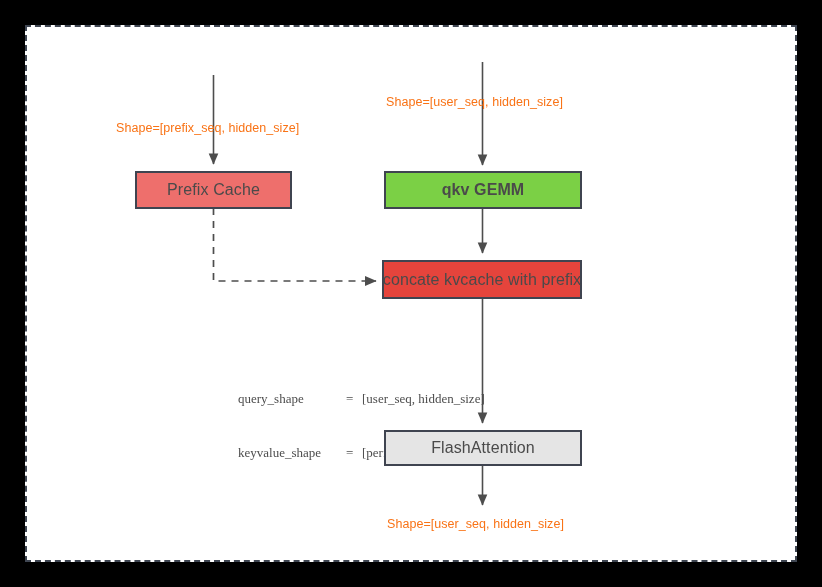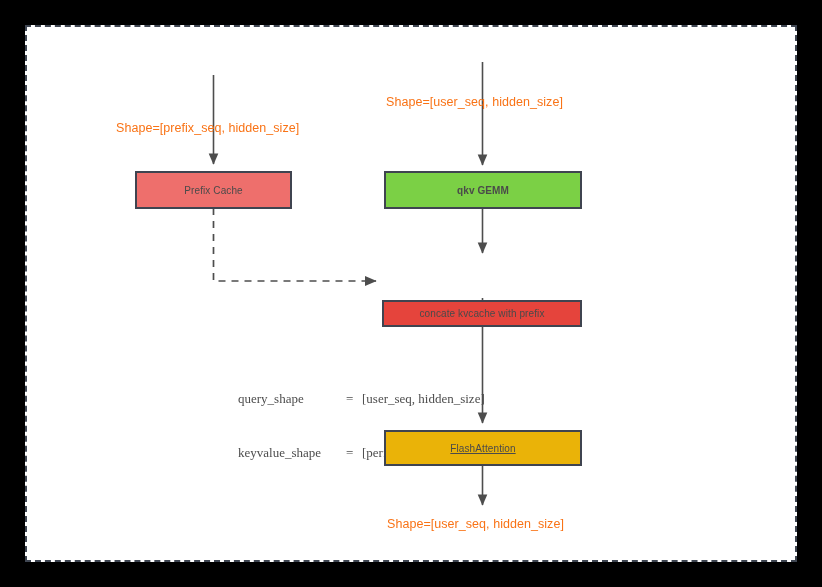--- a/index.html
+++ b/index.html
@@ -40,21 +40,21 @@
     height: 587px;
   }
   .node-box {
     position: absolute;
     box-sizing: border-box;
     border: 2px solid #3f4450;
     display: flex;
     align-items: center;
     justify-content: center;
     font-family: "Liberation Sans", sans-serif;
-    font-size: 10px;
+    font-size: 16px;
     color: #4a4a4a;
     letter-spacing: 0.1px;
     white-space: nowrap;
   }
   .edge-label {
     position: absolute;
     font-family: "Liberation Sans", sans-serif;
     font-size: 12.5px;
     color: #f97316;
     white-space: pre;
@@ -115,27 +115,27 @@
   <div class="edge-label" style="left:386px; top:95px;">Shape=[user_seq, hidden_size]</div>
 
   <div class="node-box" style="left:135px; top:171px; width:157px; height:38px; background:#ee6f6c;">
     <span>Prefix Cache</span>
   </div>
 
   <div class="node-box" style="left:384px; top:171px; width:198px; height:38px; background:#7bd045;font-weight:bold;">
     <span>qkv GEMM</span>
   </div>
 
-  <div class="node-box" style="left:382px; top:260px; width:200px; height:27px; background:#e5443c;margin-top:40px;">
+  <div class="node-box" style="left:382px; top:260px; width:200px; height:39px; background:#e5443c;">
     <span>concate kvcache with prefix</span>
   </div>
 
   <div class="shape-annot" style="left:238px; top:354px;">
     <span class="annot-row"><span class="annot-key">query_shape</span><span class="annot-eq">=</span><span>[user_seq, hidden_size]</span></span>
     <span class="annot-row"><span class="annot-key">keyvalue_shape</span><span class="annot-eq">=</span><span>[perfix_seq+user_seq, hidden_size]</span></span>
   </div>
 
-  <div class="node-box" style="left:384px; top:430px; width:198px; height:36px; background:#eab308;text-decoration:underline;">
+  <div class="node-box" style="left:384px; top:430px; width:198px; height:36px; background:#e5e5e5;">
     <span>FlashAttention</span>
   </div>
 
   <div class="edge-label" style="left:387px; top:517px;">Shape=[user_seq, hidden_size]</div>
 </div>
 
 </body></html>

